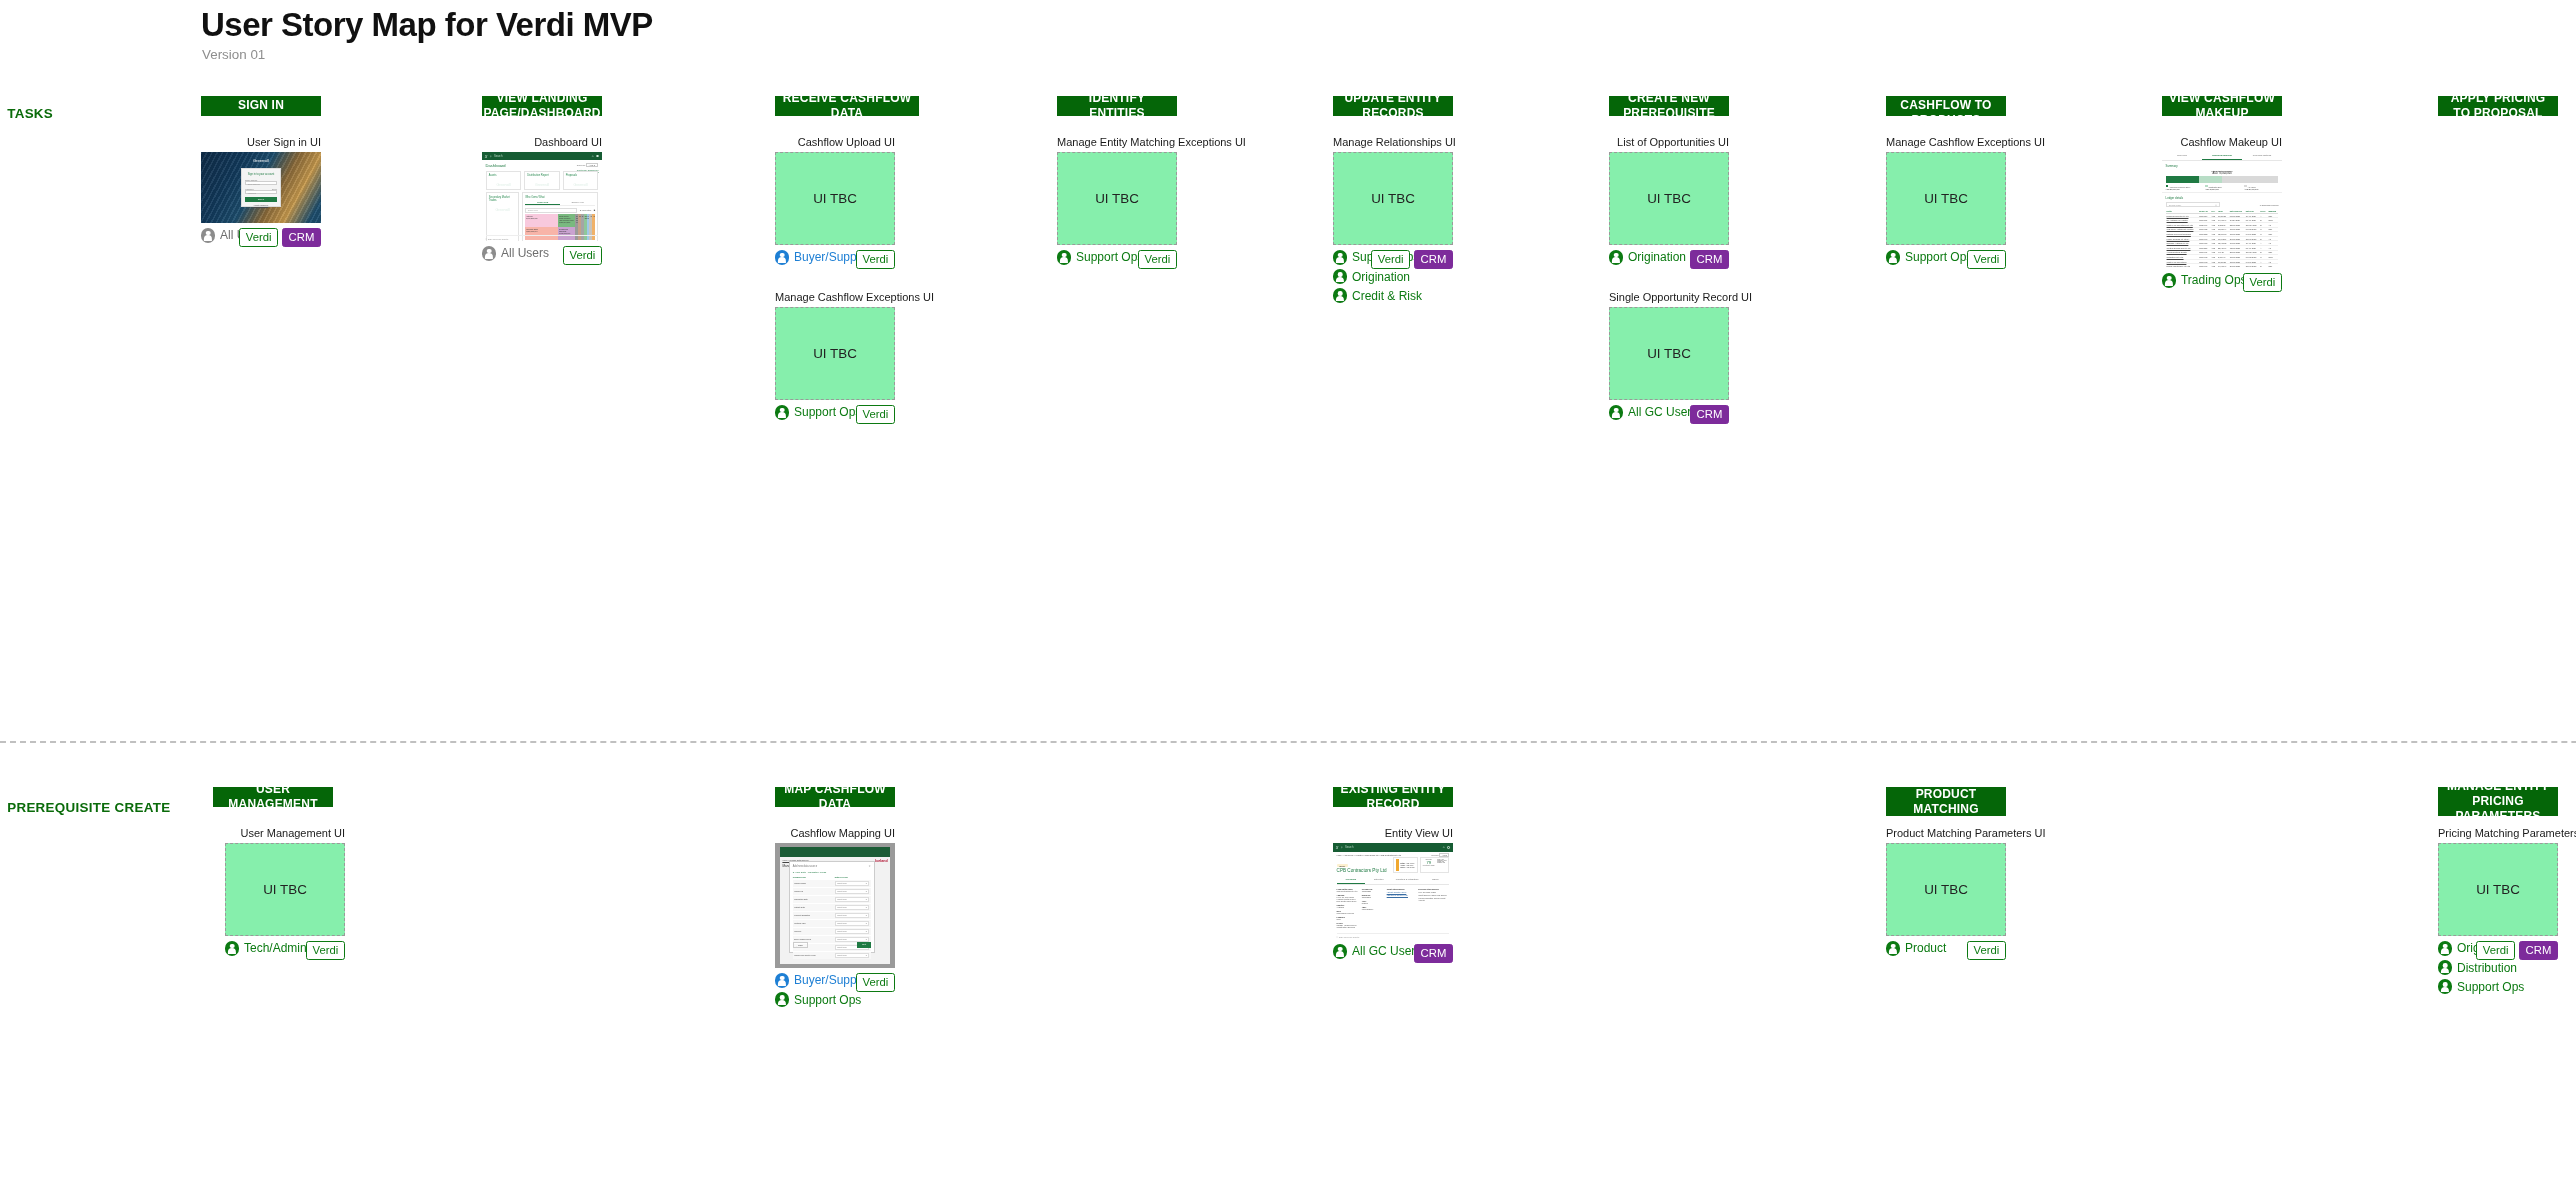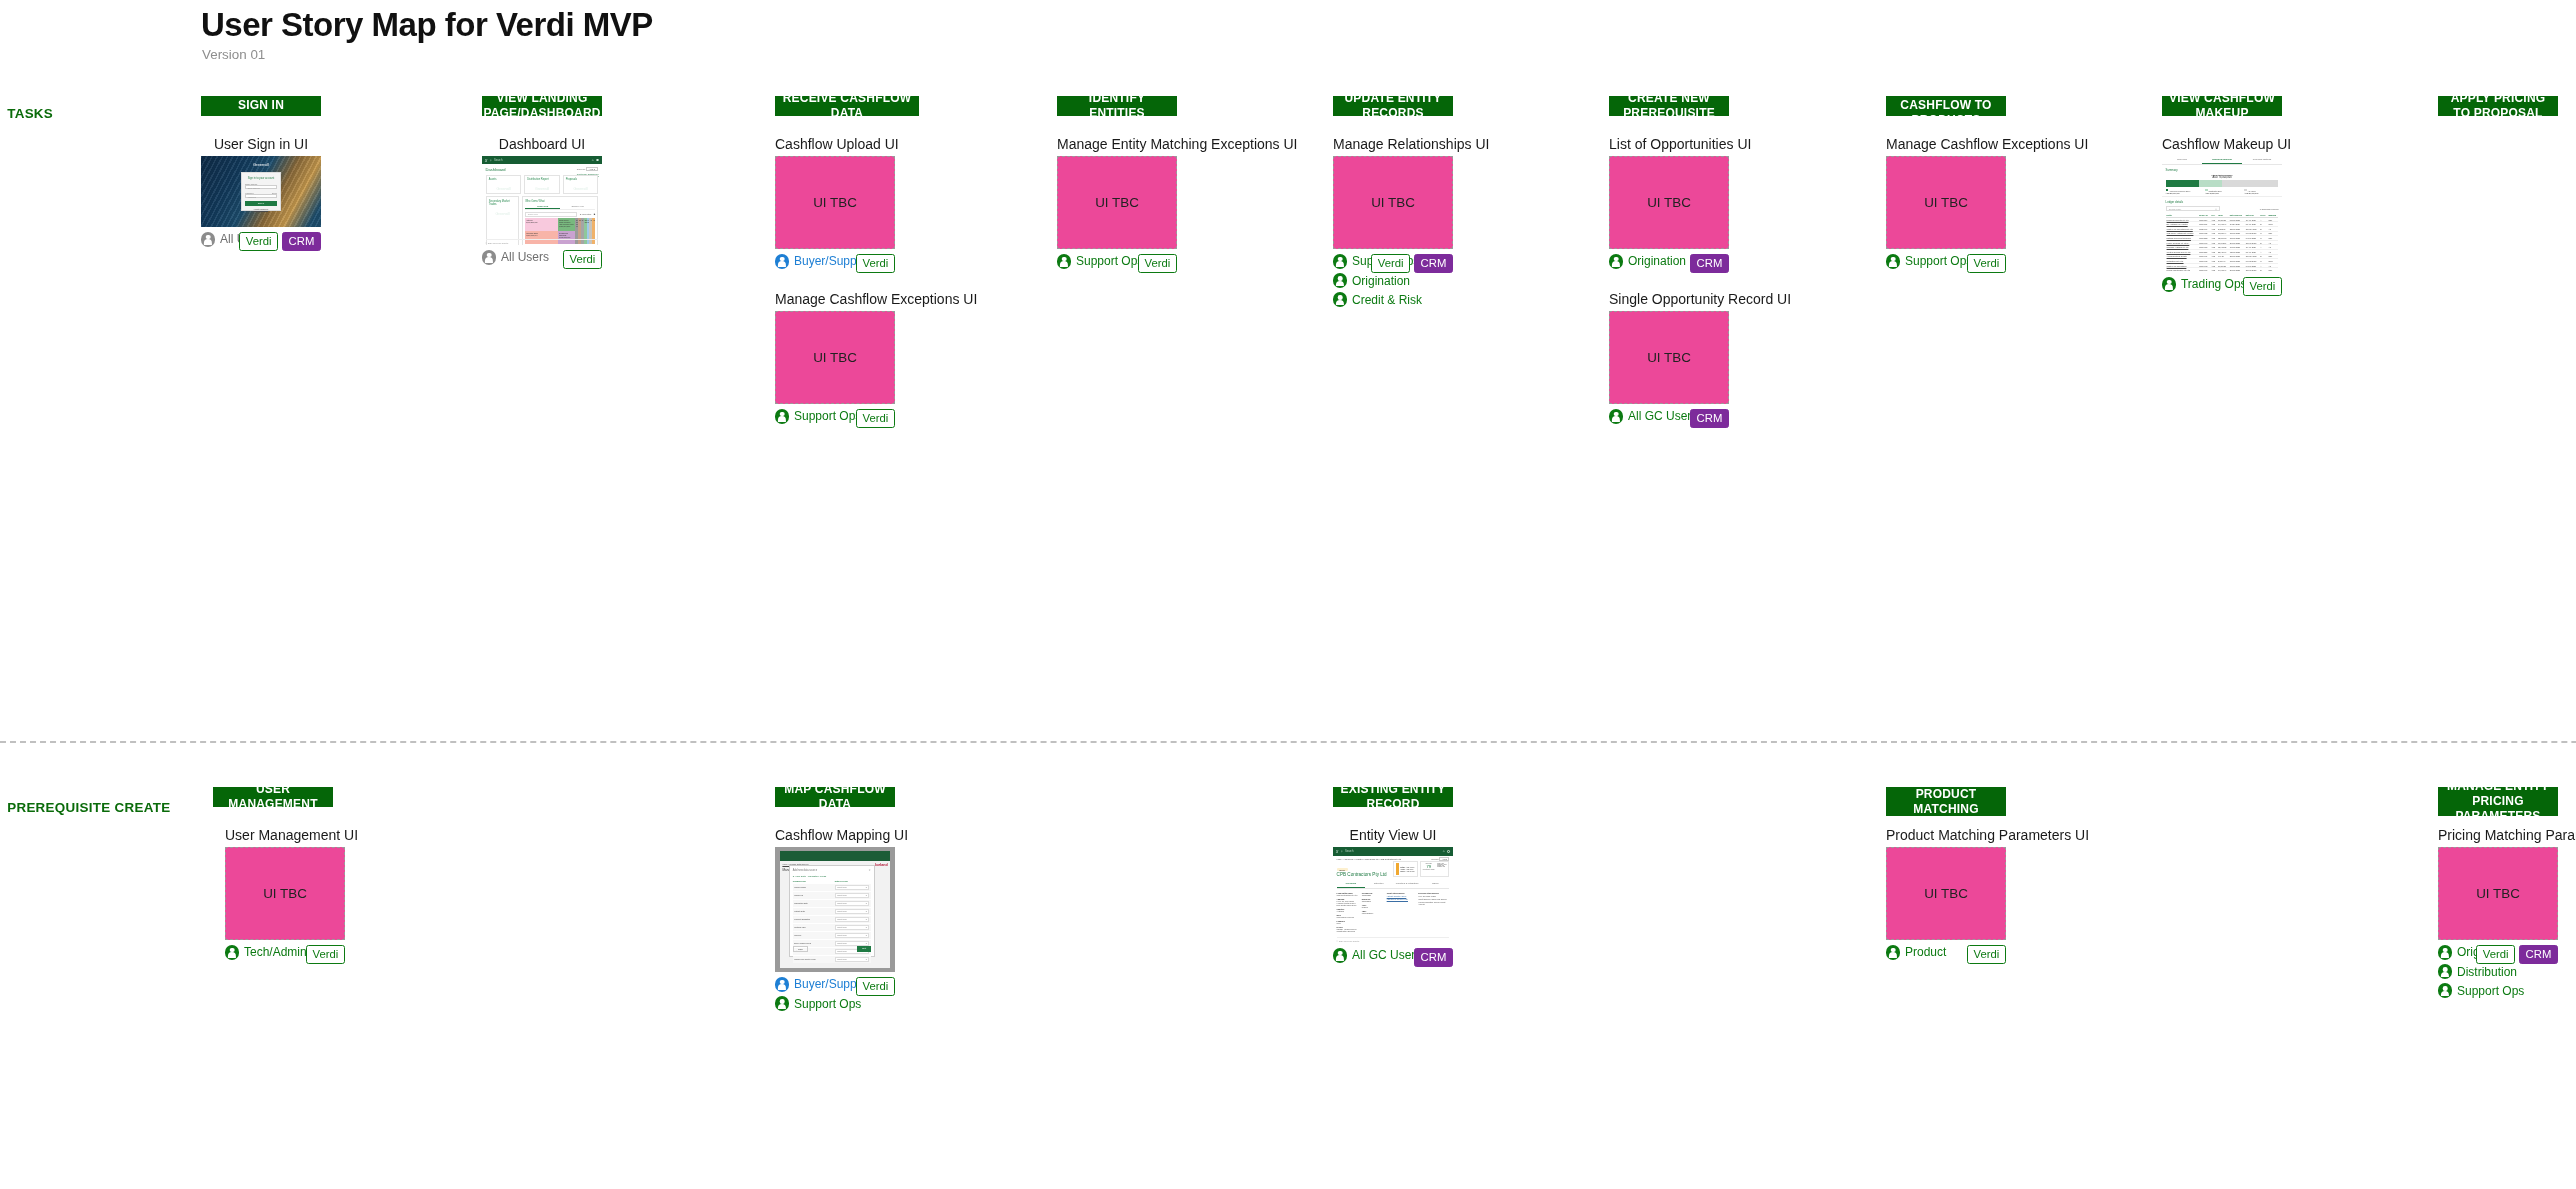--- a/index.html
+++ b/index.html
@@ -36,25 +36,25 @@
   
   .column{ position:absolute; top:0; }
   .task-header{
     background:#056608; color:#fff;
     font-size:12px; font-weight:bold; letter-spacing:0.2px;
     display:flex; align-items:center; justify-content:center; text-align:center;
     line-height:1.25; padding:3.1px 4.1px;
   }
   .card{ position:relative; margin-top:0; }
   .card-title{
-    text-align:center; font-size:14px; color:#1a1a1a;
+    text-align:right; font-size:11px; color:#1a1a1a;
     margin-bottom:4.1px; white-space:nowrap;
   }
   .card-body{
-    border:1px dashed #9a9a9a; background:#ec4899;
+    border:1px dashed #9a9a9a; background:#86efac;
     display:flex; align-items:center; justify-content:center;
     font-size:13.4px; color:#222;
   }
   .card-body.image{ border:none; padding:0; overflow:hidden; background:#fff; }
 
   
   .card-footer{ margin-top:4.6px; position:relative; min-height:17.5px; }
   .role-row{ display:flex; align-items:center; gap:4.6px; margin-bottom:3.6px; height:15.5px; }
   .role-ico{ width:14.4px; height:14.4px; border-radius:50%; flex:0 0 14.4px; position:relative; }
   .role-ico.green{ background:#0c7a12; }

